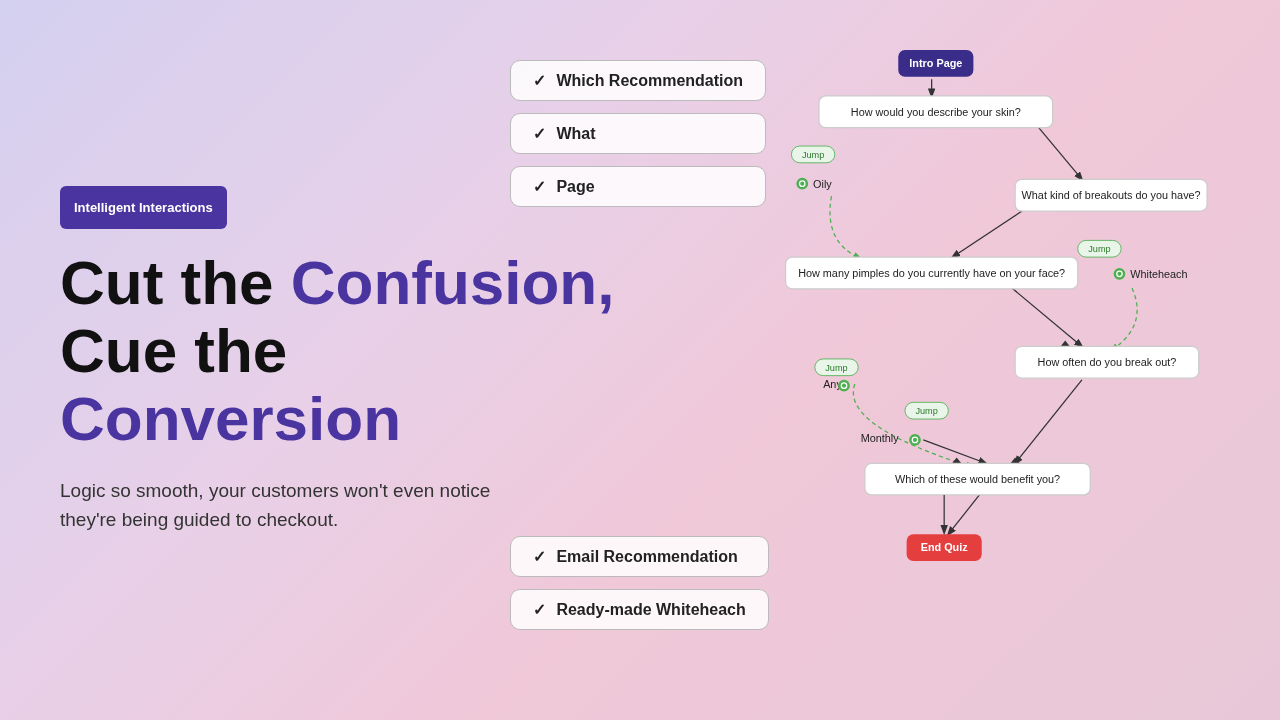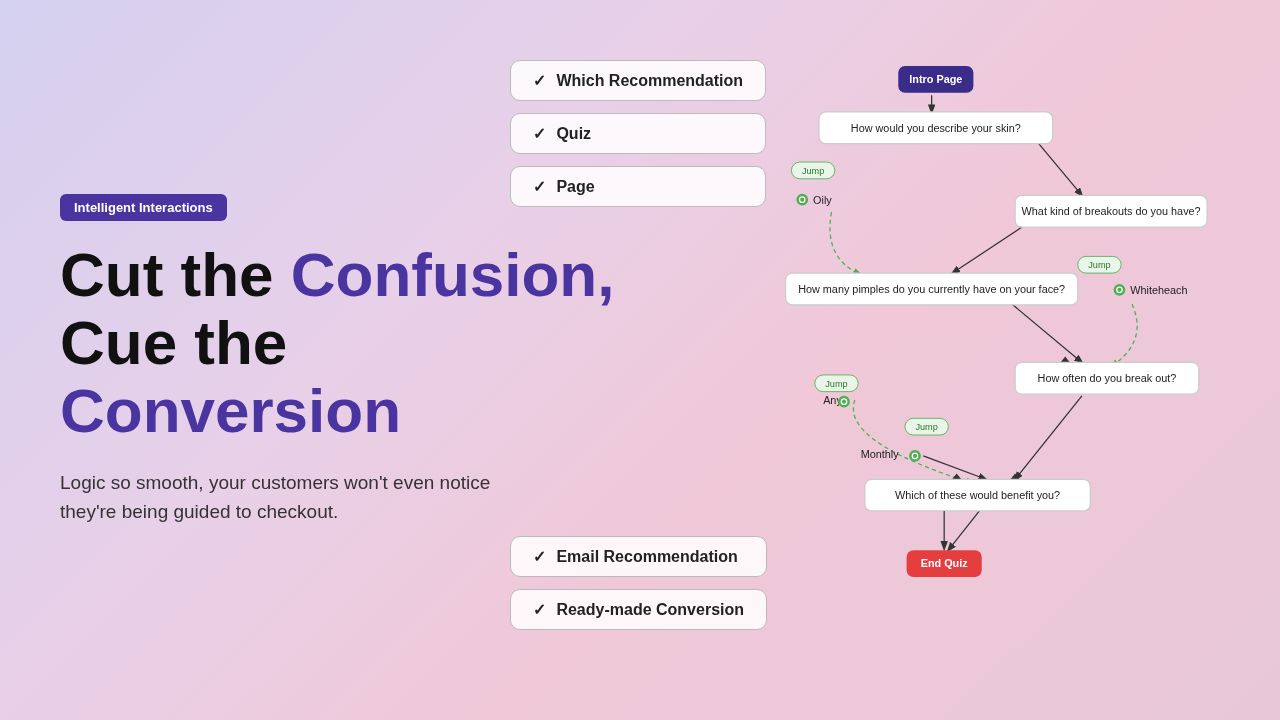--- a/index.html
+++ b/index.html
@@ -23,21 +23,21 @@
       flex-direction: column;
       justify-content: center;
     }
 
     .badge {
       display: inline-block;
       background: #4a35a0;
       color: white;
       font-size: 13px;
       font-weight: 600;
-      padding: 6px 14px;
+      padding: 14px 14px;
       border-radius: 6px;
       margin-bottom: 20px;
       width: fit-content;
     }
 
     .main-heading {
       font-size: 62px;
       font-weight: 700;
       line-height: 1.1;
       color: #111;
@@ -91,21 +91,21 @@
       bottom: 90px;
       display: flex;
       flex-direction: column;
       gap: 12px;
     }
 
     
     .flowchart {
       position: absolute;
       right: 0;
-      top: 16px;
+      top: 0;
       width: 680px;
       height: 601px;
       text-align: right;
     }
 
     .flowchart svg {
       width: 100%;
       height: 100%;
     }
   </style>
@@ -125,36 +125,36 @@
   <p class="subtext">Logic so smooth, your customers won't even notice they're being guided to checkout.</p>
 </div>
 
 <div class="feature-cards">
   <div class="feature-card">
     <span class="check">✓</span>
     <span>Which Recommendation</span>
   </div>
   <div class="feature-card">
     <span class="check">✓</span>
-    <span>Quiz</span>
+    <span>What</span>
   </div>
   <div class="feature-card">
     <span class="check">✓</span>
     <span>Page</span>
   </div>
 </div>
 
 <div class="feature-cards-bottom">
   <div class="feature-card">
     <span class="check">✓</span>
     <span>Email Recommendation</span>
   </div>
   <div class="feature-card">
     <span class="check">✓</span>
-    <span>Ready-made Conversion</span>
+    <span>Ready-made Whiteheach</span>
   </div>
 </div>
 
 <div class="flowchart">
   <svg viewBox="0 0 680 720" xmlns="http://www.w3.org/2000/svg">
 
     <line x1="330" y1="95" x2="330" y2="115" stroke="#333" stroke-width="1.5" marker-end="url(#arrow)"></line>
 
     <line x1="450" y1="143" x2="510" y2="215" stroke="#333" stroke-width="1.5" marker-end="url(#arrow)"></line>
 

